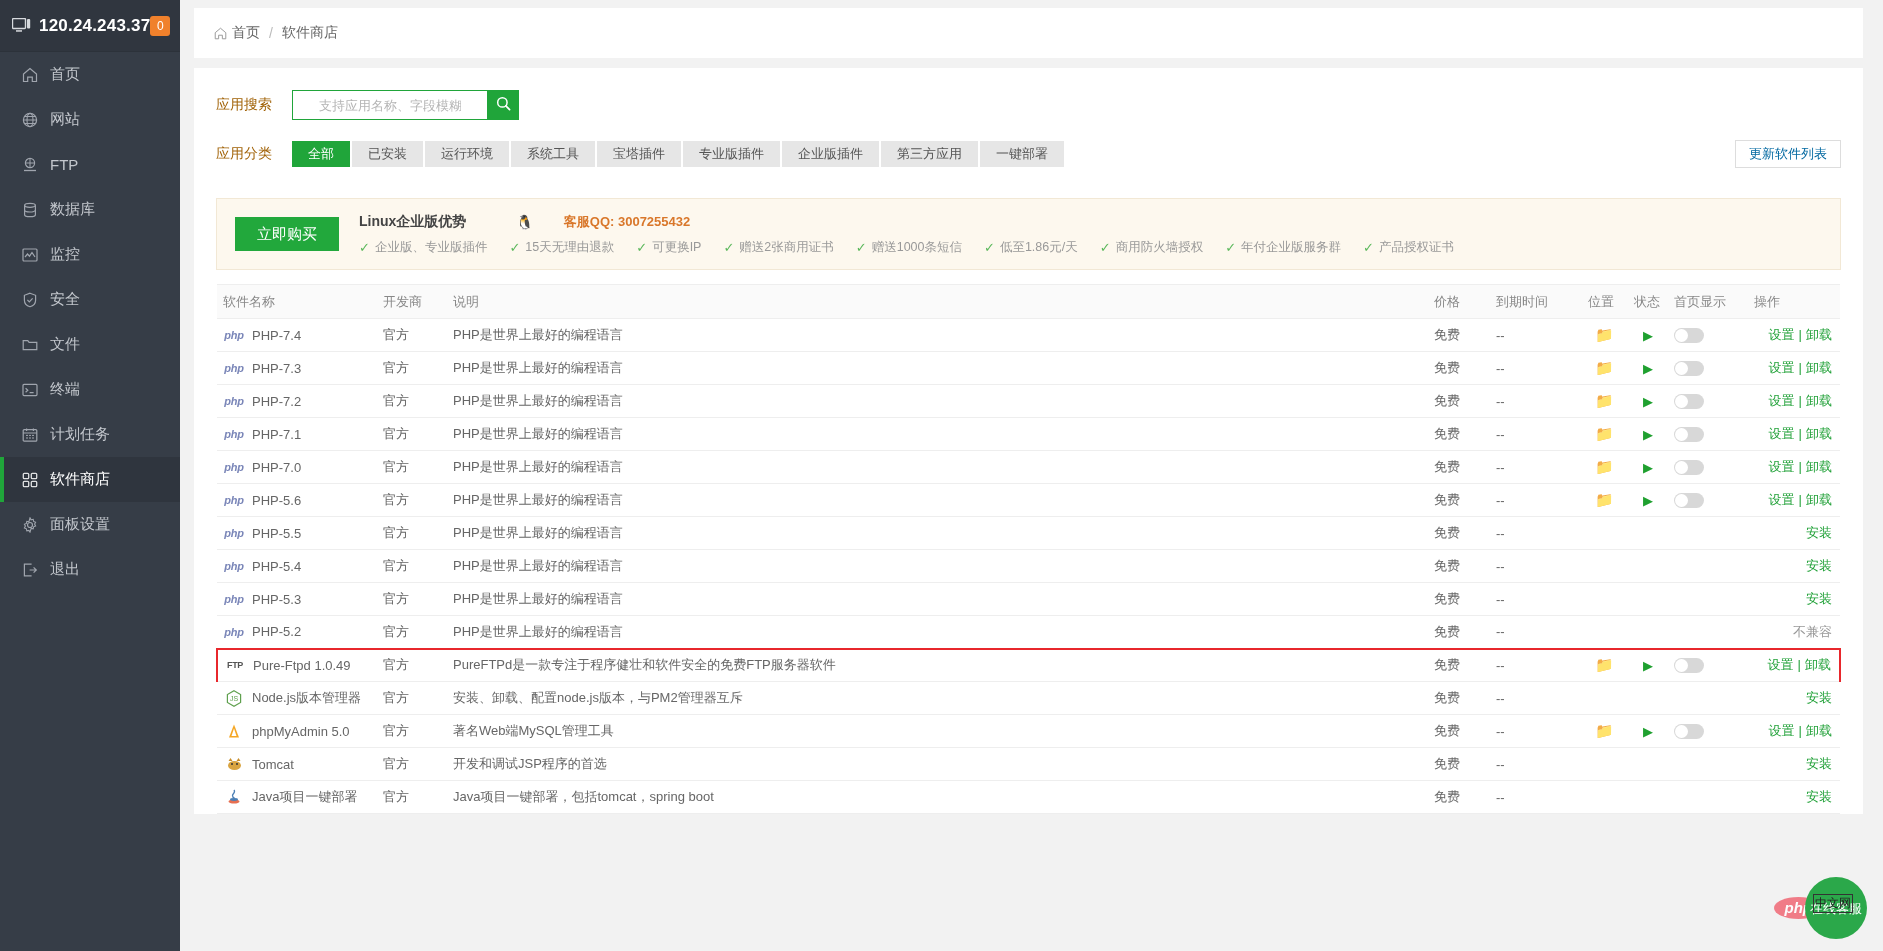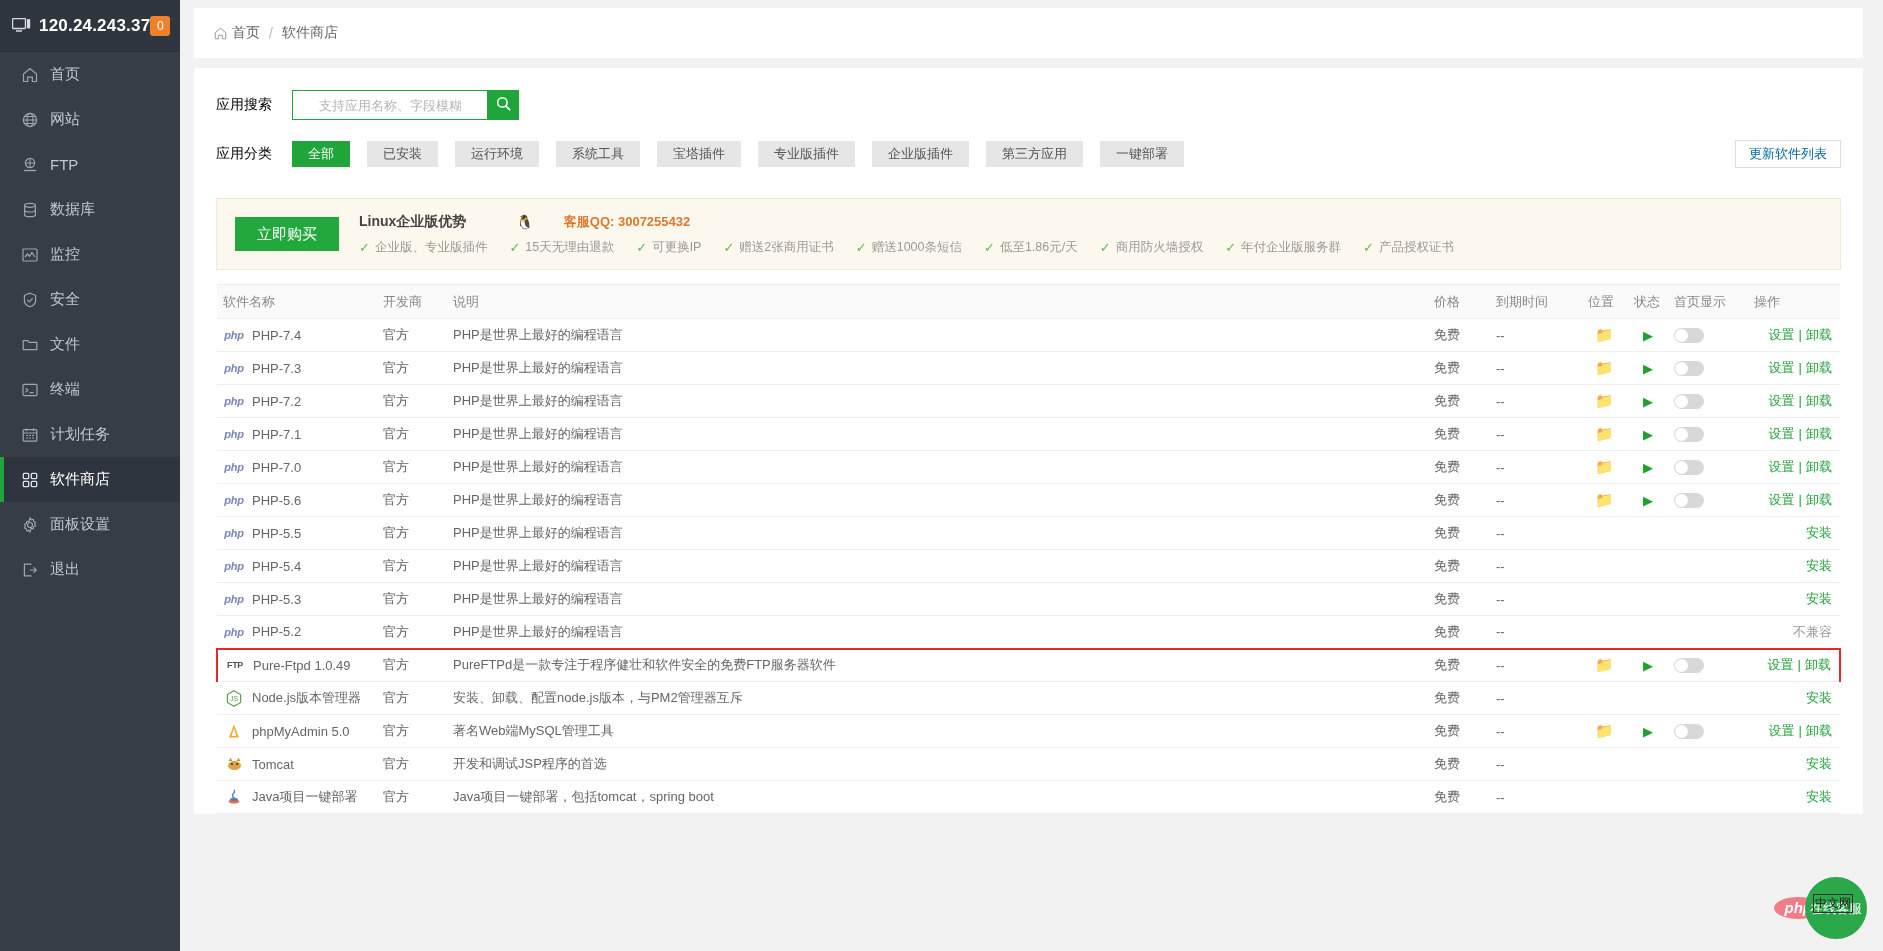--- a/index.html
+++ b/index.html
@@ -55,33 +55,33 @@
   .crumb-sep { margin: 0 9px; color: #bbb; }
   .crumb-cur { color: #666; }
 
   .panel {
     background: #fff; margin: 10px 20px 0 14px;
     padding: 0 0 0 0;
   }
   .filters { padding: 22px 22px 8px 22px; }
   .frow { display: flex; align-items: center; margin-bottom: 20px; }
   .frow:last-child { margin-bottom: 14px; }
-  .flabel { width: 62px; color: #000000; font-size: 14px; flex: 0 0 auto; margin-right: 14px; }
+  .flabel { width: 62px; color: #a16207; font-size: 14px; flex: 0 0 auto; margin-right: 14px; }
   .search-wrap { display: flex; height: 30px; }
   .search-input {
     width: 195px; height: 30px; border: 1px solid #20a53a; border-right: none;
     padding: 0 26px; font-size: 13px; color: #333; outline: none;
     font-family: inherit;
   }
   .search-input::placeholder { color: #b5b5b5; }
   .search-btn {
     width: 32px; height: 30px; background: #20a53a; border: none; cursor: pointer;
     display: flex; align-items: center; justify-content: center;
   }
-  .cats { display: flex; align-items: center; gap: 17px; flex: 1 1 auto; }
+  .cats { display: flex; align-items: center; gap: 2px; flex: 1 1 auto; }
   .cat {
     background: #e6e6e6; color: #555; font-size: 13px;
     padding: 0 16px; height: 26px; line-height: 26px; cursor: pointer;
     white-space: nowrap;
   }
   .cat.on { background: #20a53a; color: #fff; }
   .update-btn {
     margin-left: auto; border: 1px solid #ddd; background: #fff; color: #0369a1;
     font-size: 13px; padding: 0 13px; height: 28px; line-height: 26px; cursor: pointer;
     white-space: nowrap; font-family: inherit;

